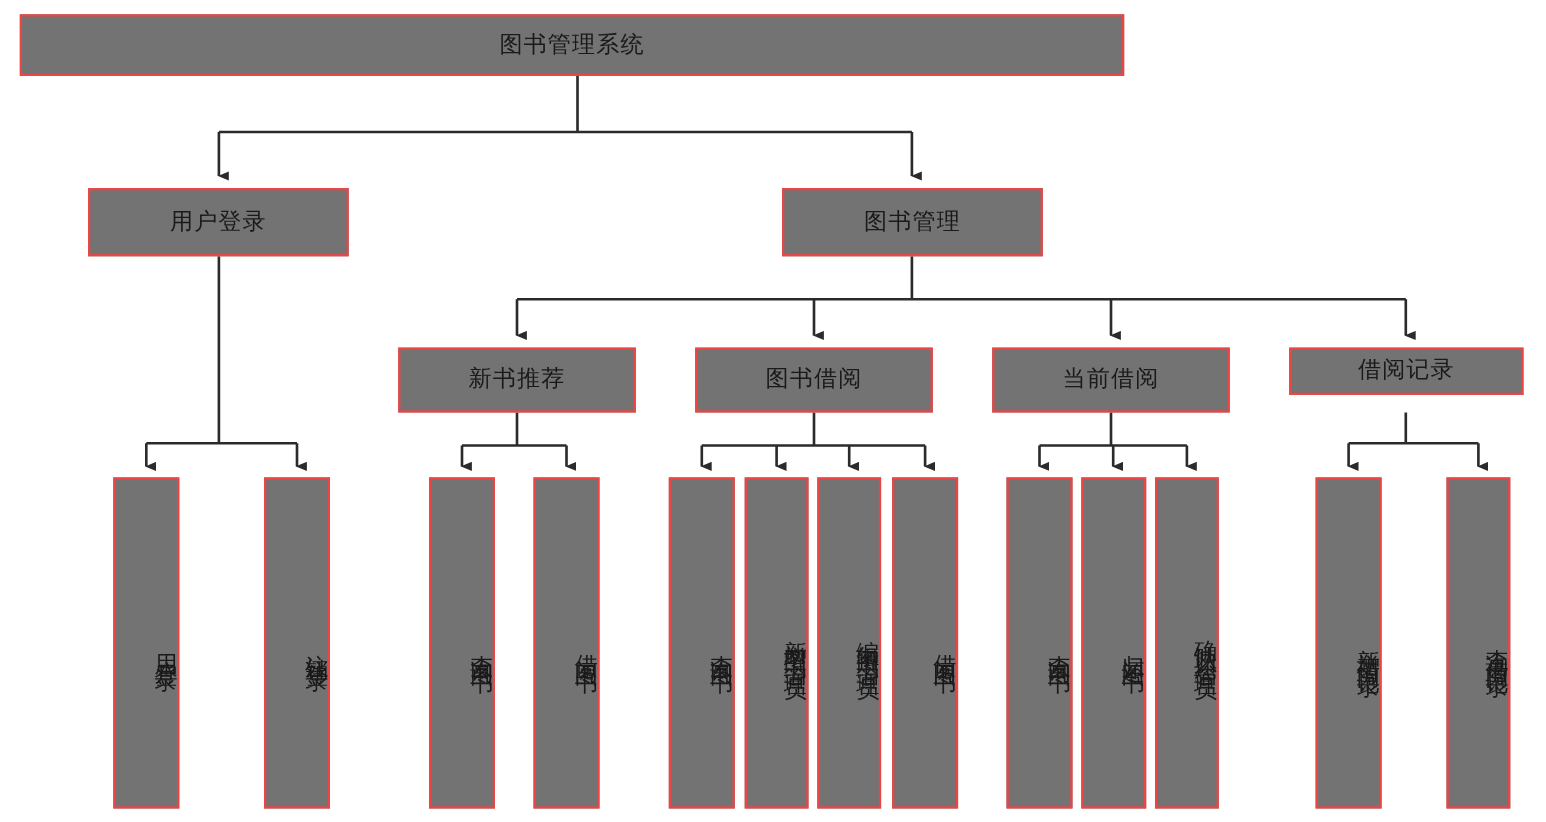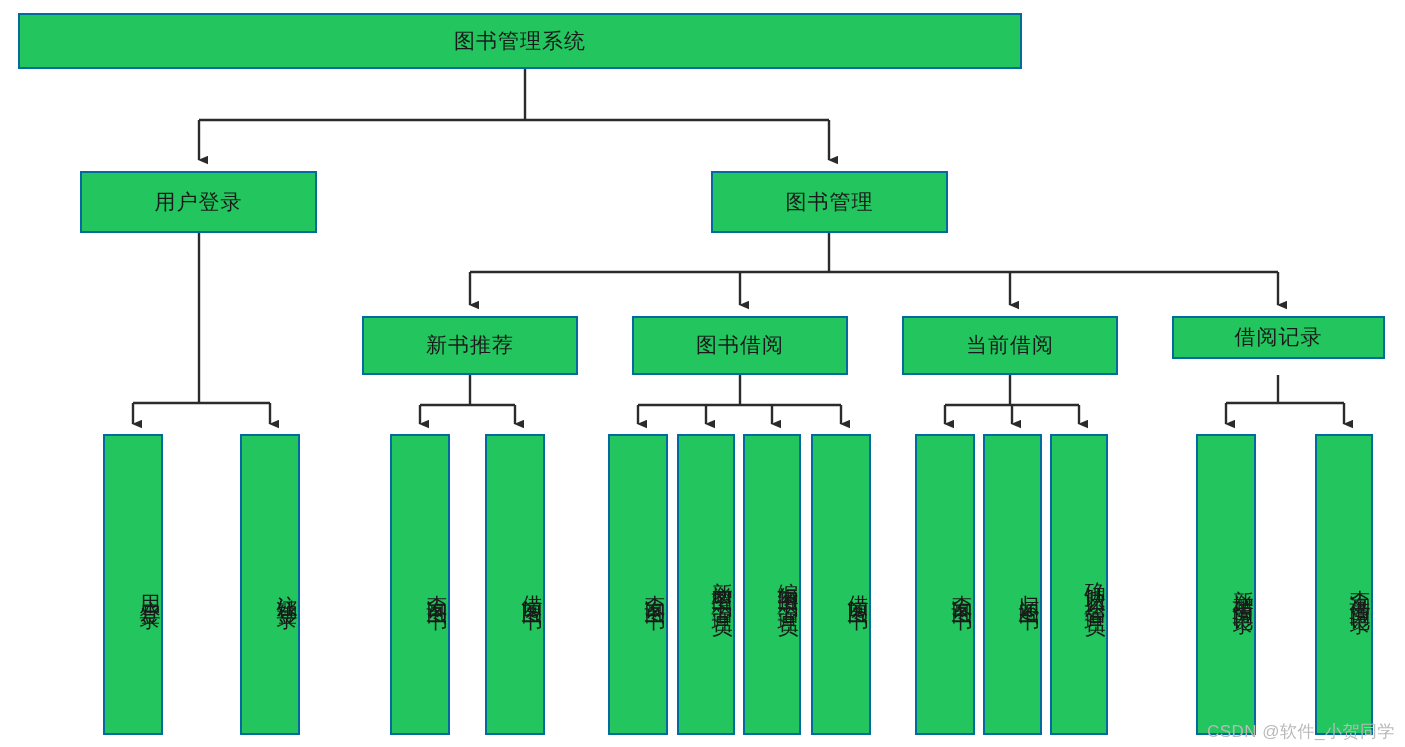--- a/index.html
+++ b/index.html
@@ -22,22 +22,22 @@
   svg#tree-svg {
     position: absolute;
     top: 0;
     left: 0;
     width: 1405px;
     height: 747px;
   }
   .node-box {
     position: absolute;
     box-sizing: border-box;
-    border: 2px solid #0369a1;
-    background: #22c55e;
+    border: 2px solid #ef4444;
+    background: #737373;
     display: flex;
     align-items: center;
     justify-content: center;
     color: #1a1a1a;
   }
   .node-box.horizontal {
     font-size: 21px;
     letter-spacing: 1px;
   }
   .node-box.vertical {
@@ -196,15 +196,14 @@
     <span class="node-label">确认归还（管理员）</span>
   </div>
 
   <div class="node-box vertical" style="left:1196px; top:434px; width:60px; height:301px;">
     <span class="node-label">新增借阅记录</span>
   </div>
   <div class="node-box vertical" style="left:1315px; top:434px; width:58px; height:301px;">
     <span class="node-label">查询借阅记录</span>
   </div>
 
-  <div class="watermark">CSDN @软件_小贺同学</div>
 
 </div>
 
 </body></html>

